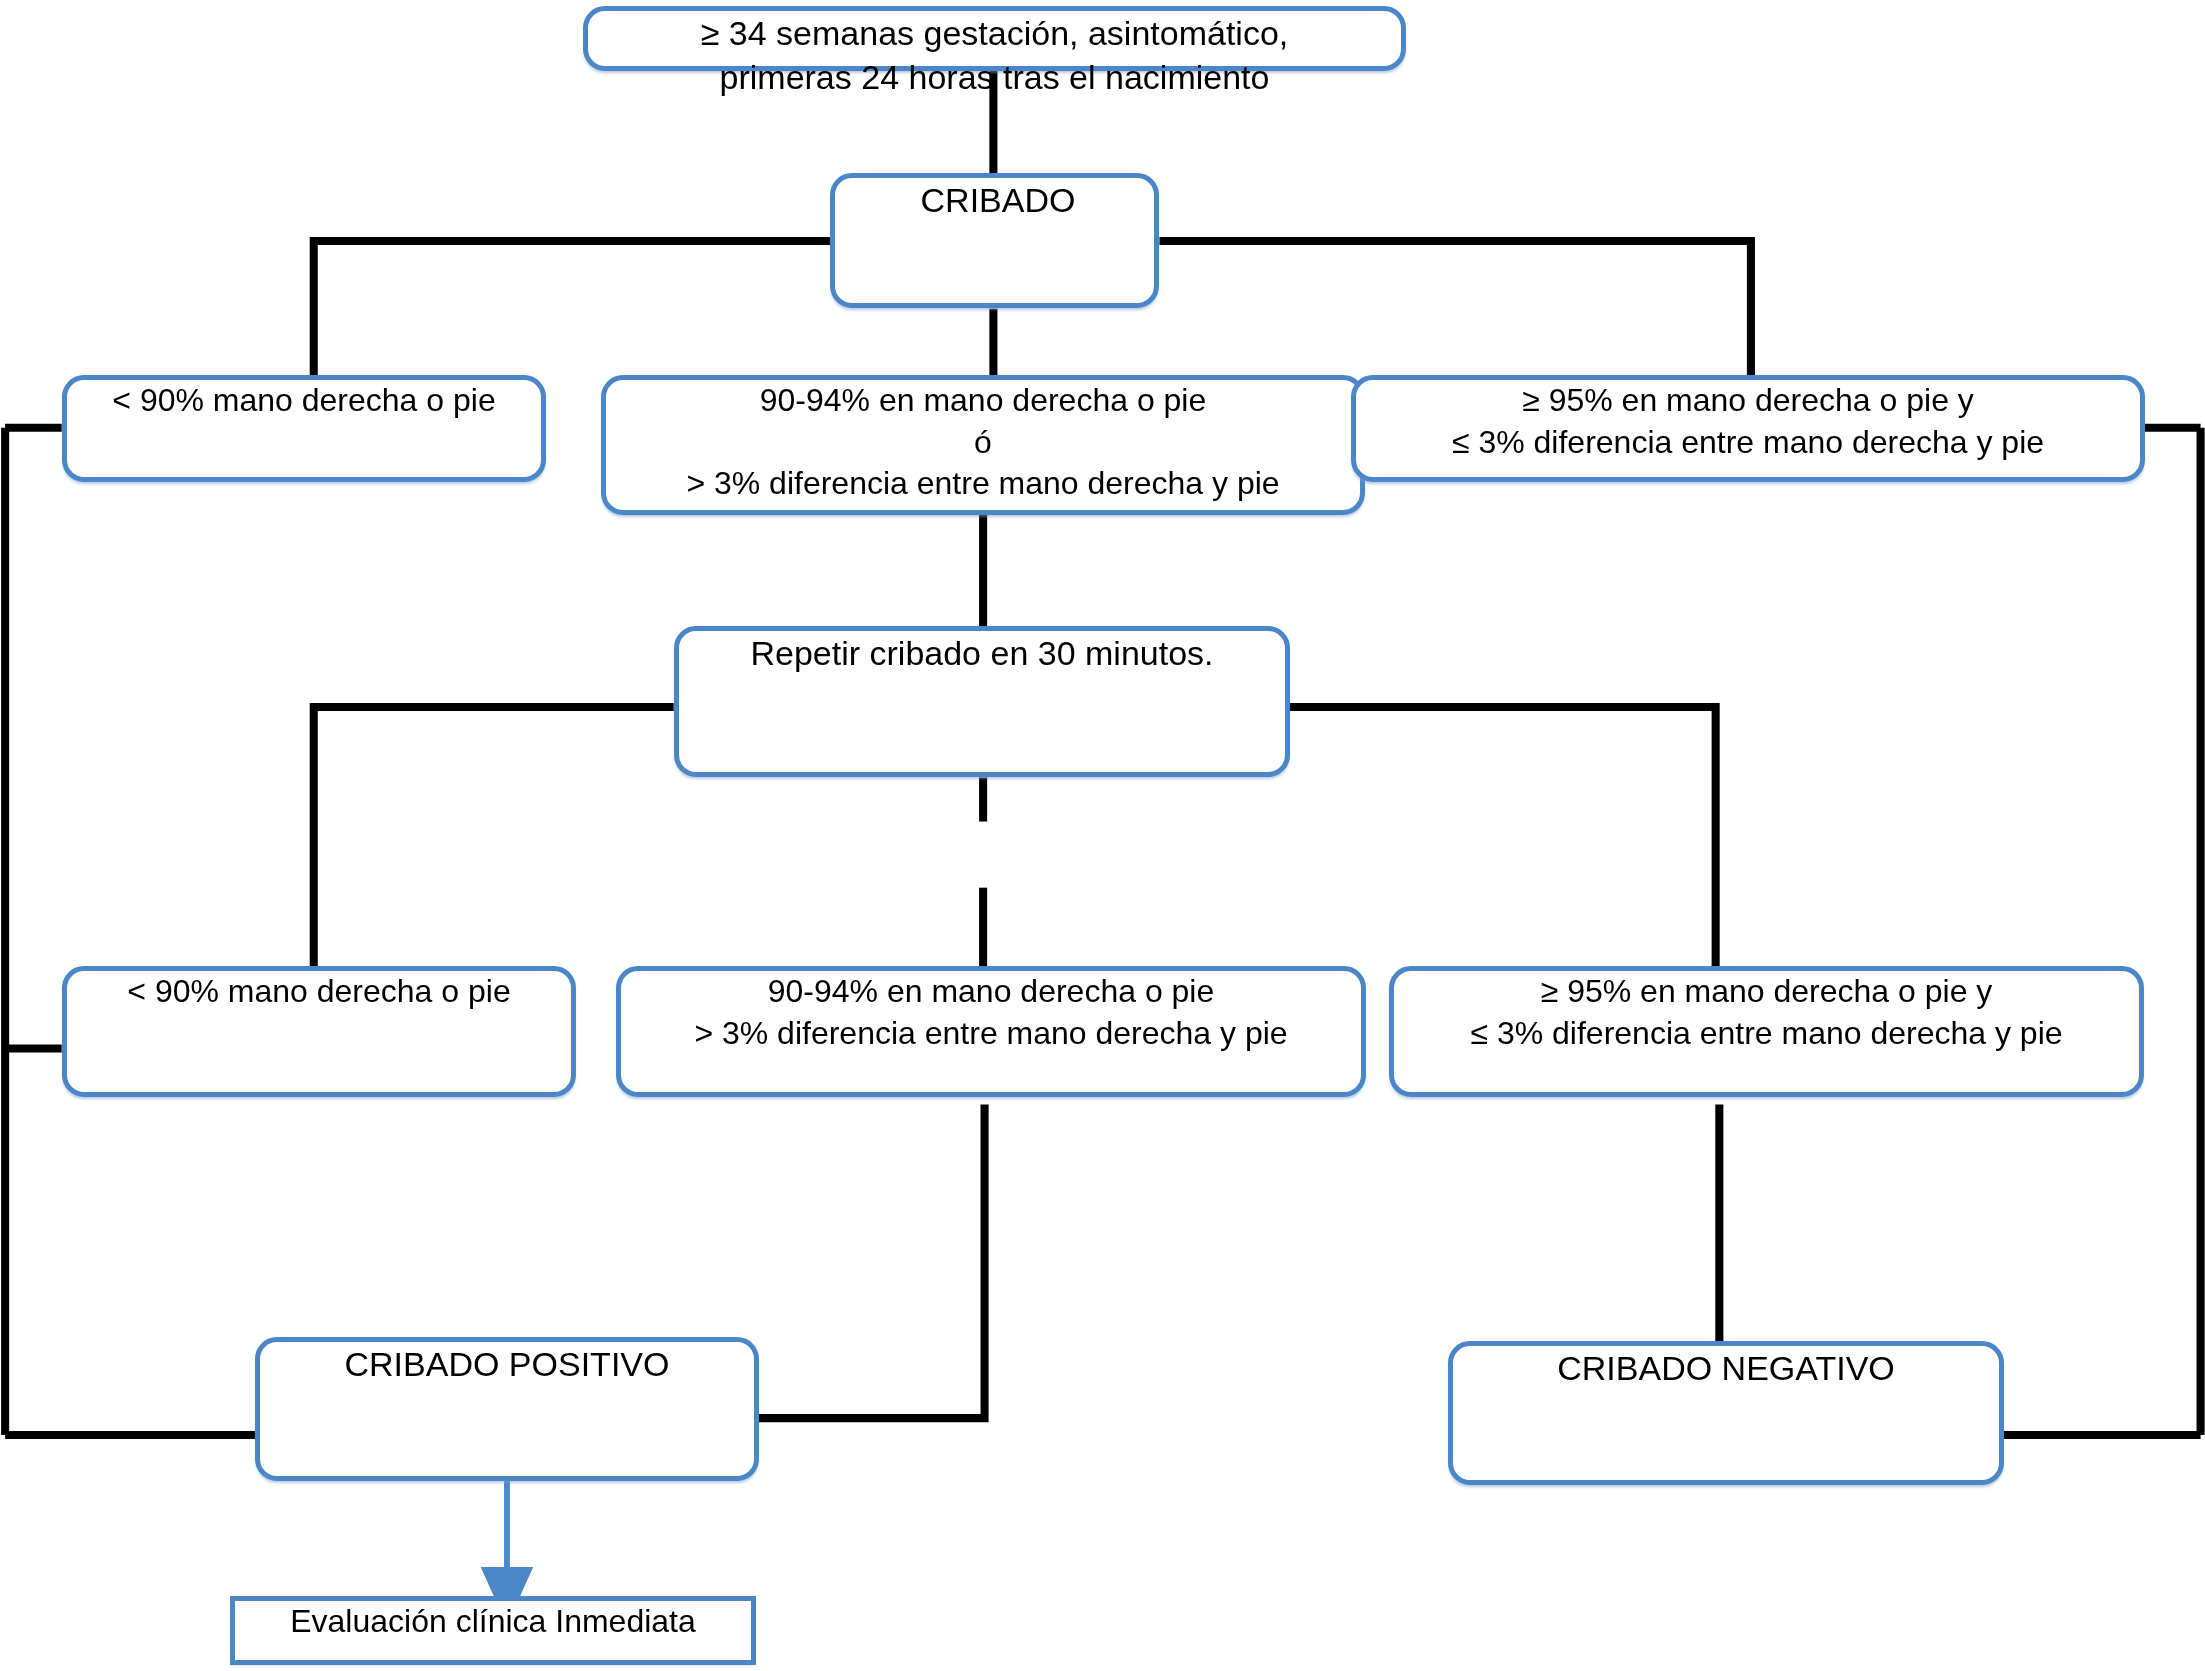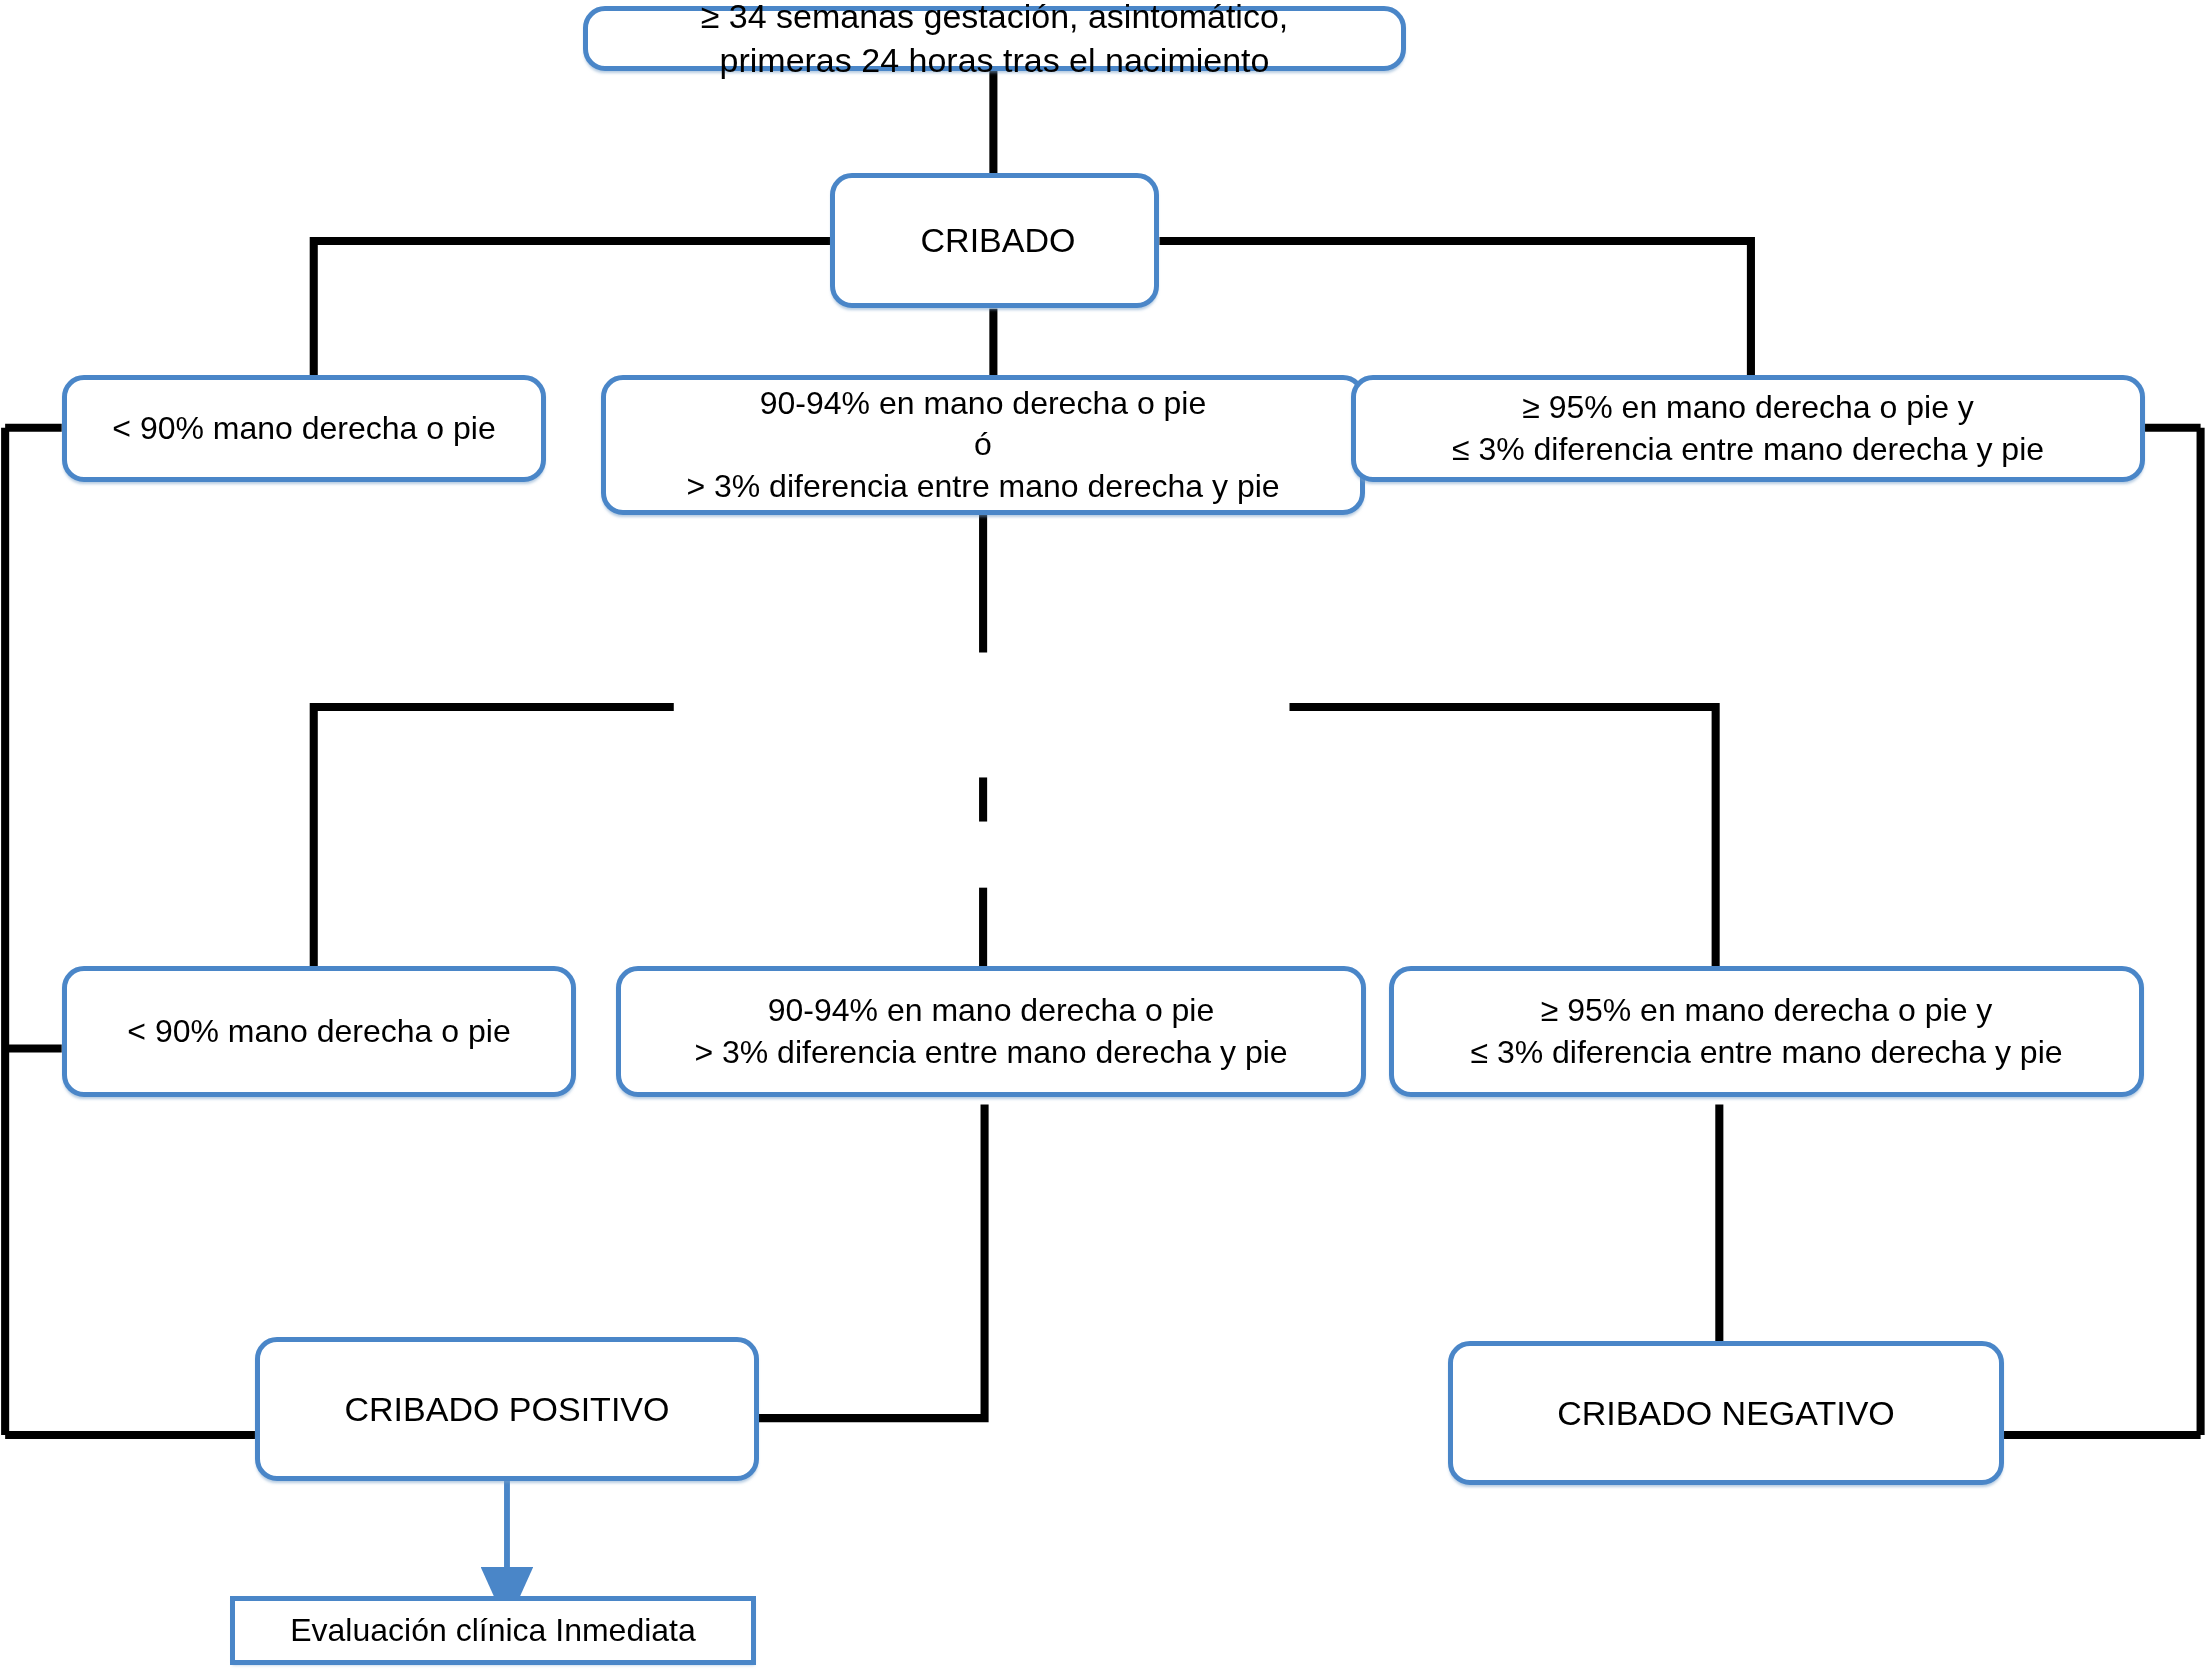--- a/index.html
+++ b/index.html
@@ -22,21 +22,20 @@
     left: 0;
     top: 0;
     width: 2205px;
     height: 1671px;
   }
   .node {
     position: absolute;
     box-sizing: border-box;
     background: #ffffff;
     display: flex;
-    align-items: center;
     justify-content: center;
     text-align: center;
     color: #000000;
     z-index: 5;
   }
   .node-round {
     border: 5.1px solid #4a86c8;
     border-radius: 22px;
     box-shadow: 0 2.9px 2.9px -1.5px rgba(120,160,200,0.55);
   }
@@ -124,20 +123,23 @@
     <span class="node-text fs-md">90-94% en mano derecha o pie
 ó
 &gt; 3% diferencia entre mano derecha y pie</span>
   </div>
 
   <div class="node node-round" style="left:1351px; top:375px; width:794px; height:107px;">
     <span class="node-text fs-md">≥ 95% en mano derecha o pie y
 ≤ 3% diferencia entre mano derecha y pie</span>
   </div>
 
+  <div class="node node-round" style="left:674px; top:626px; width:616px; height:151px;">
+    <span class="node-text fs-lg">Repetir cribado en 30 minutos.</span>
+  </div>
 
 
   <div class="node node-round" style="left:62px; top:966px; width:514px; height:131px;">
     <span class="node-text fs-md">&lt; 90% mano derecha o pie</span>
   </div>
 
   <div class="node node-round" style="left:616px; top:966px; width:750px; height:131px;">
     <span class="node-text fs-md">90-94% en mano derecha o pie
 &gt; 3% diferencia entre mano derecha y pie</span>
   </div>

